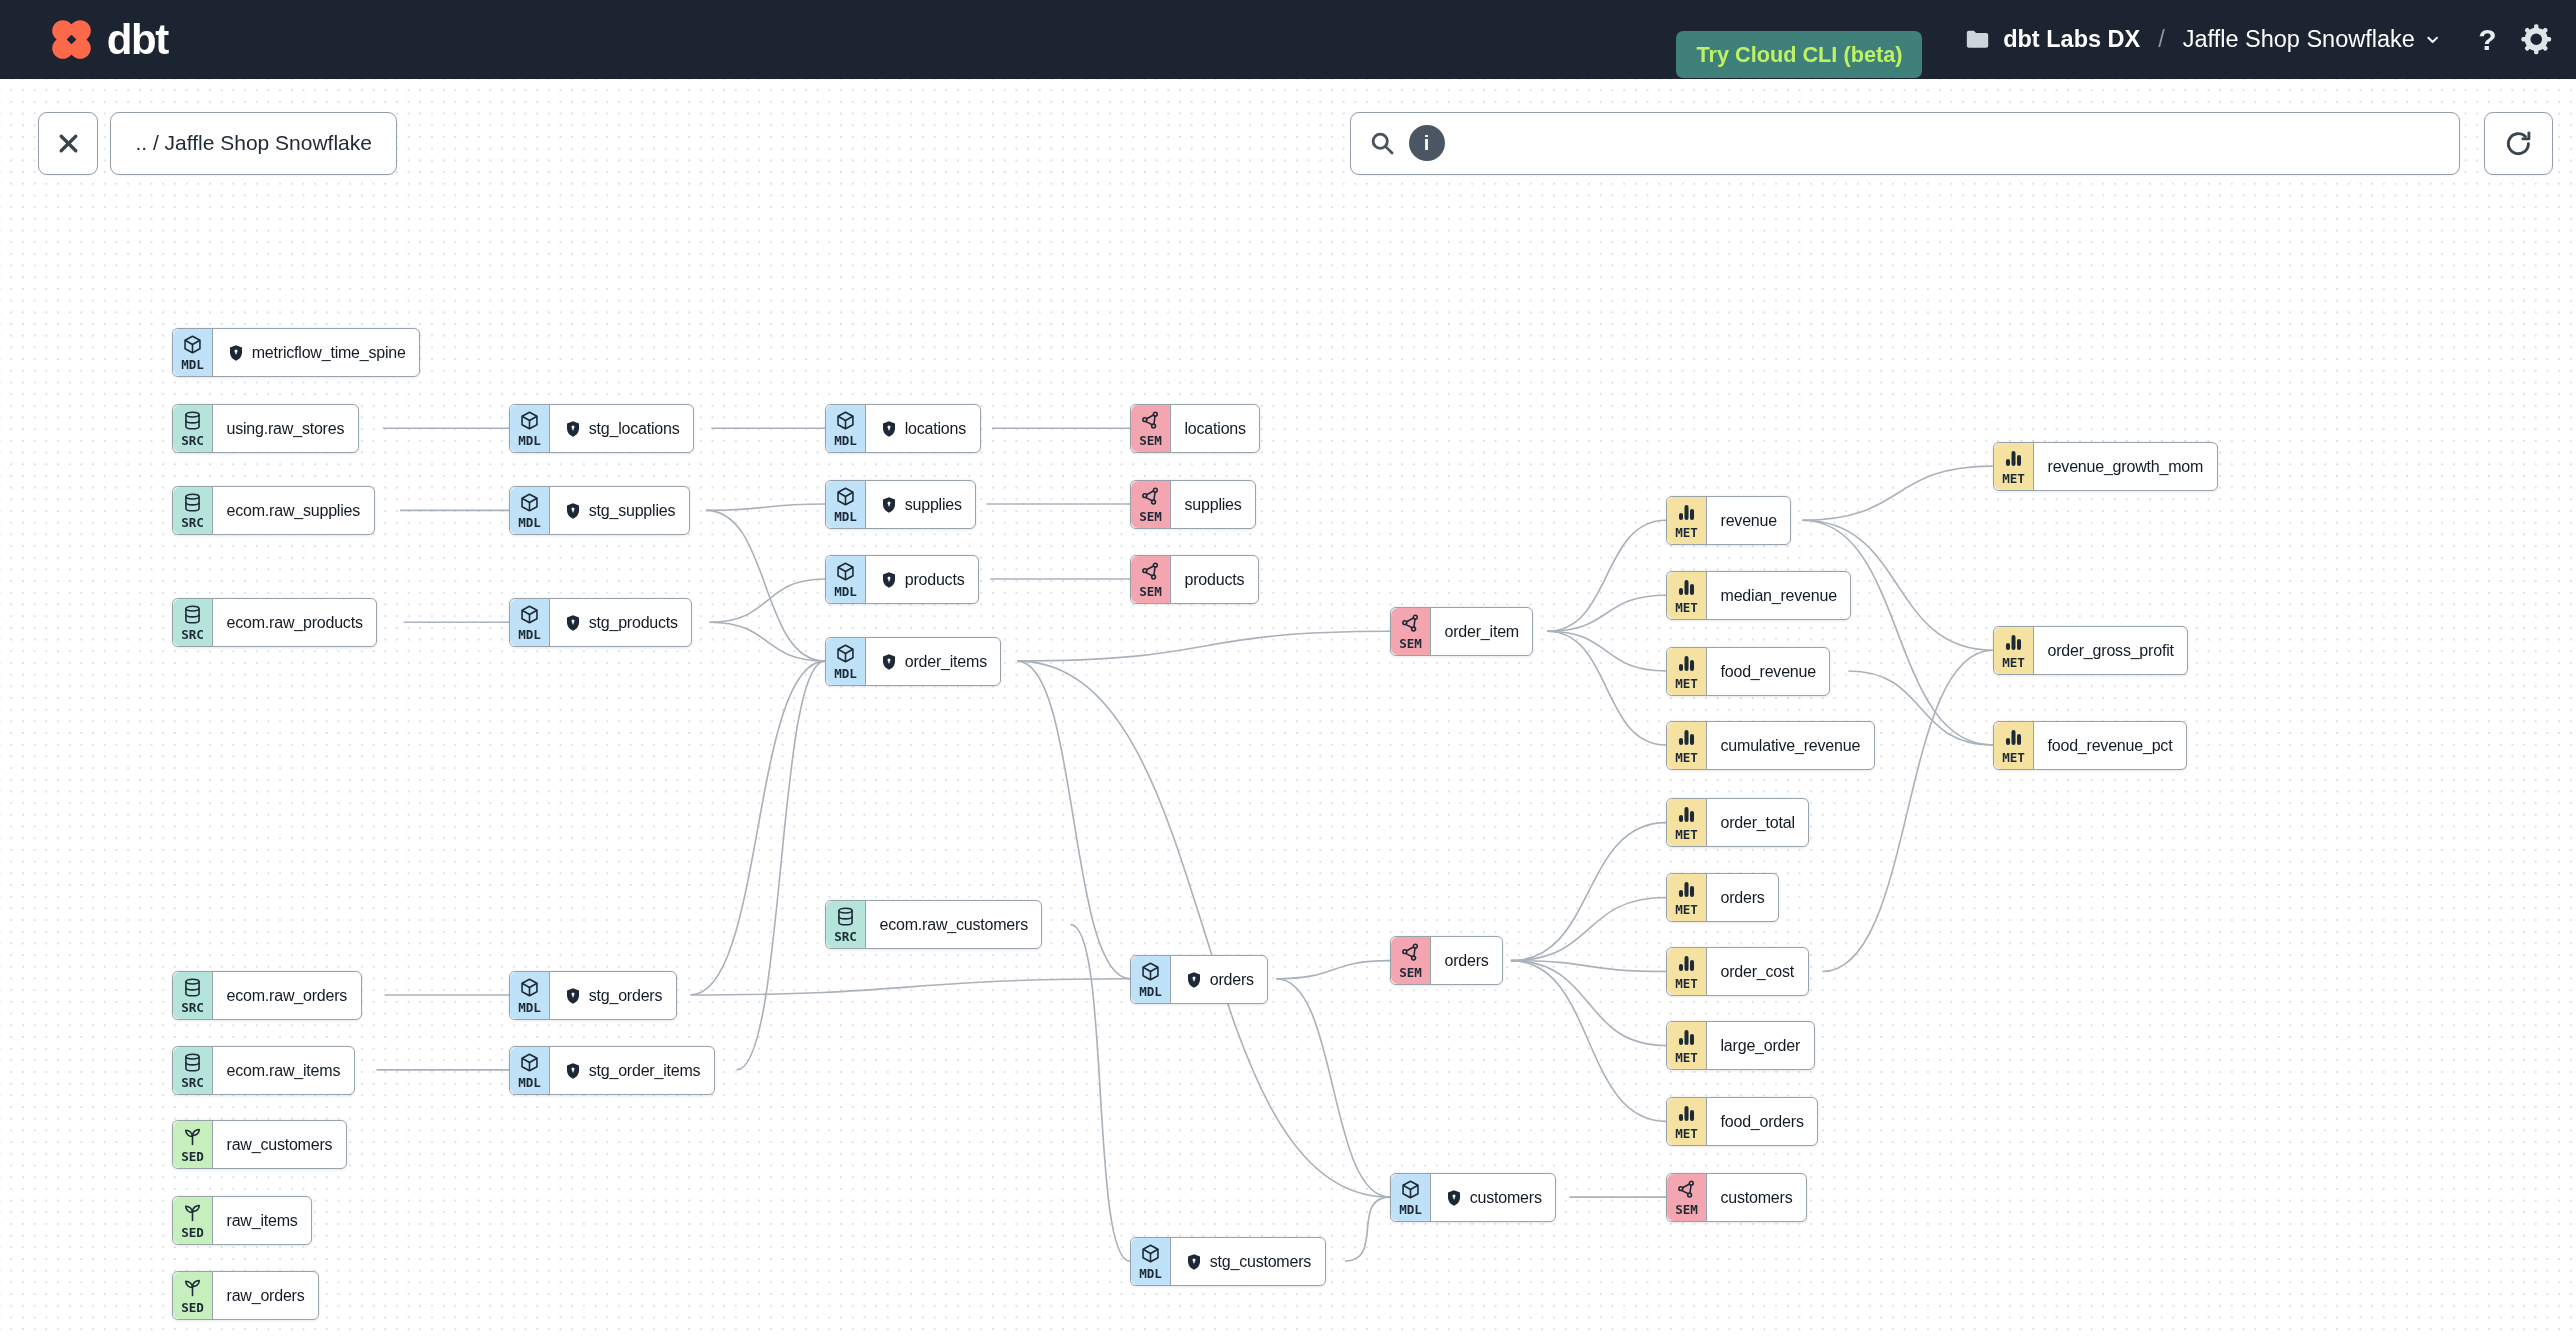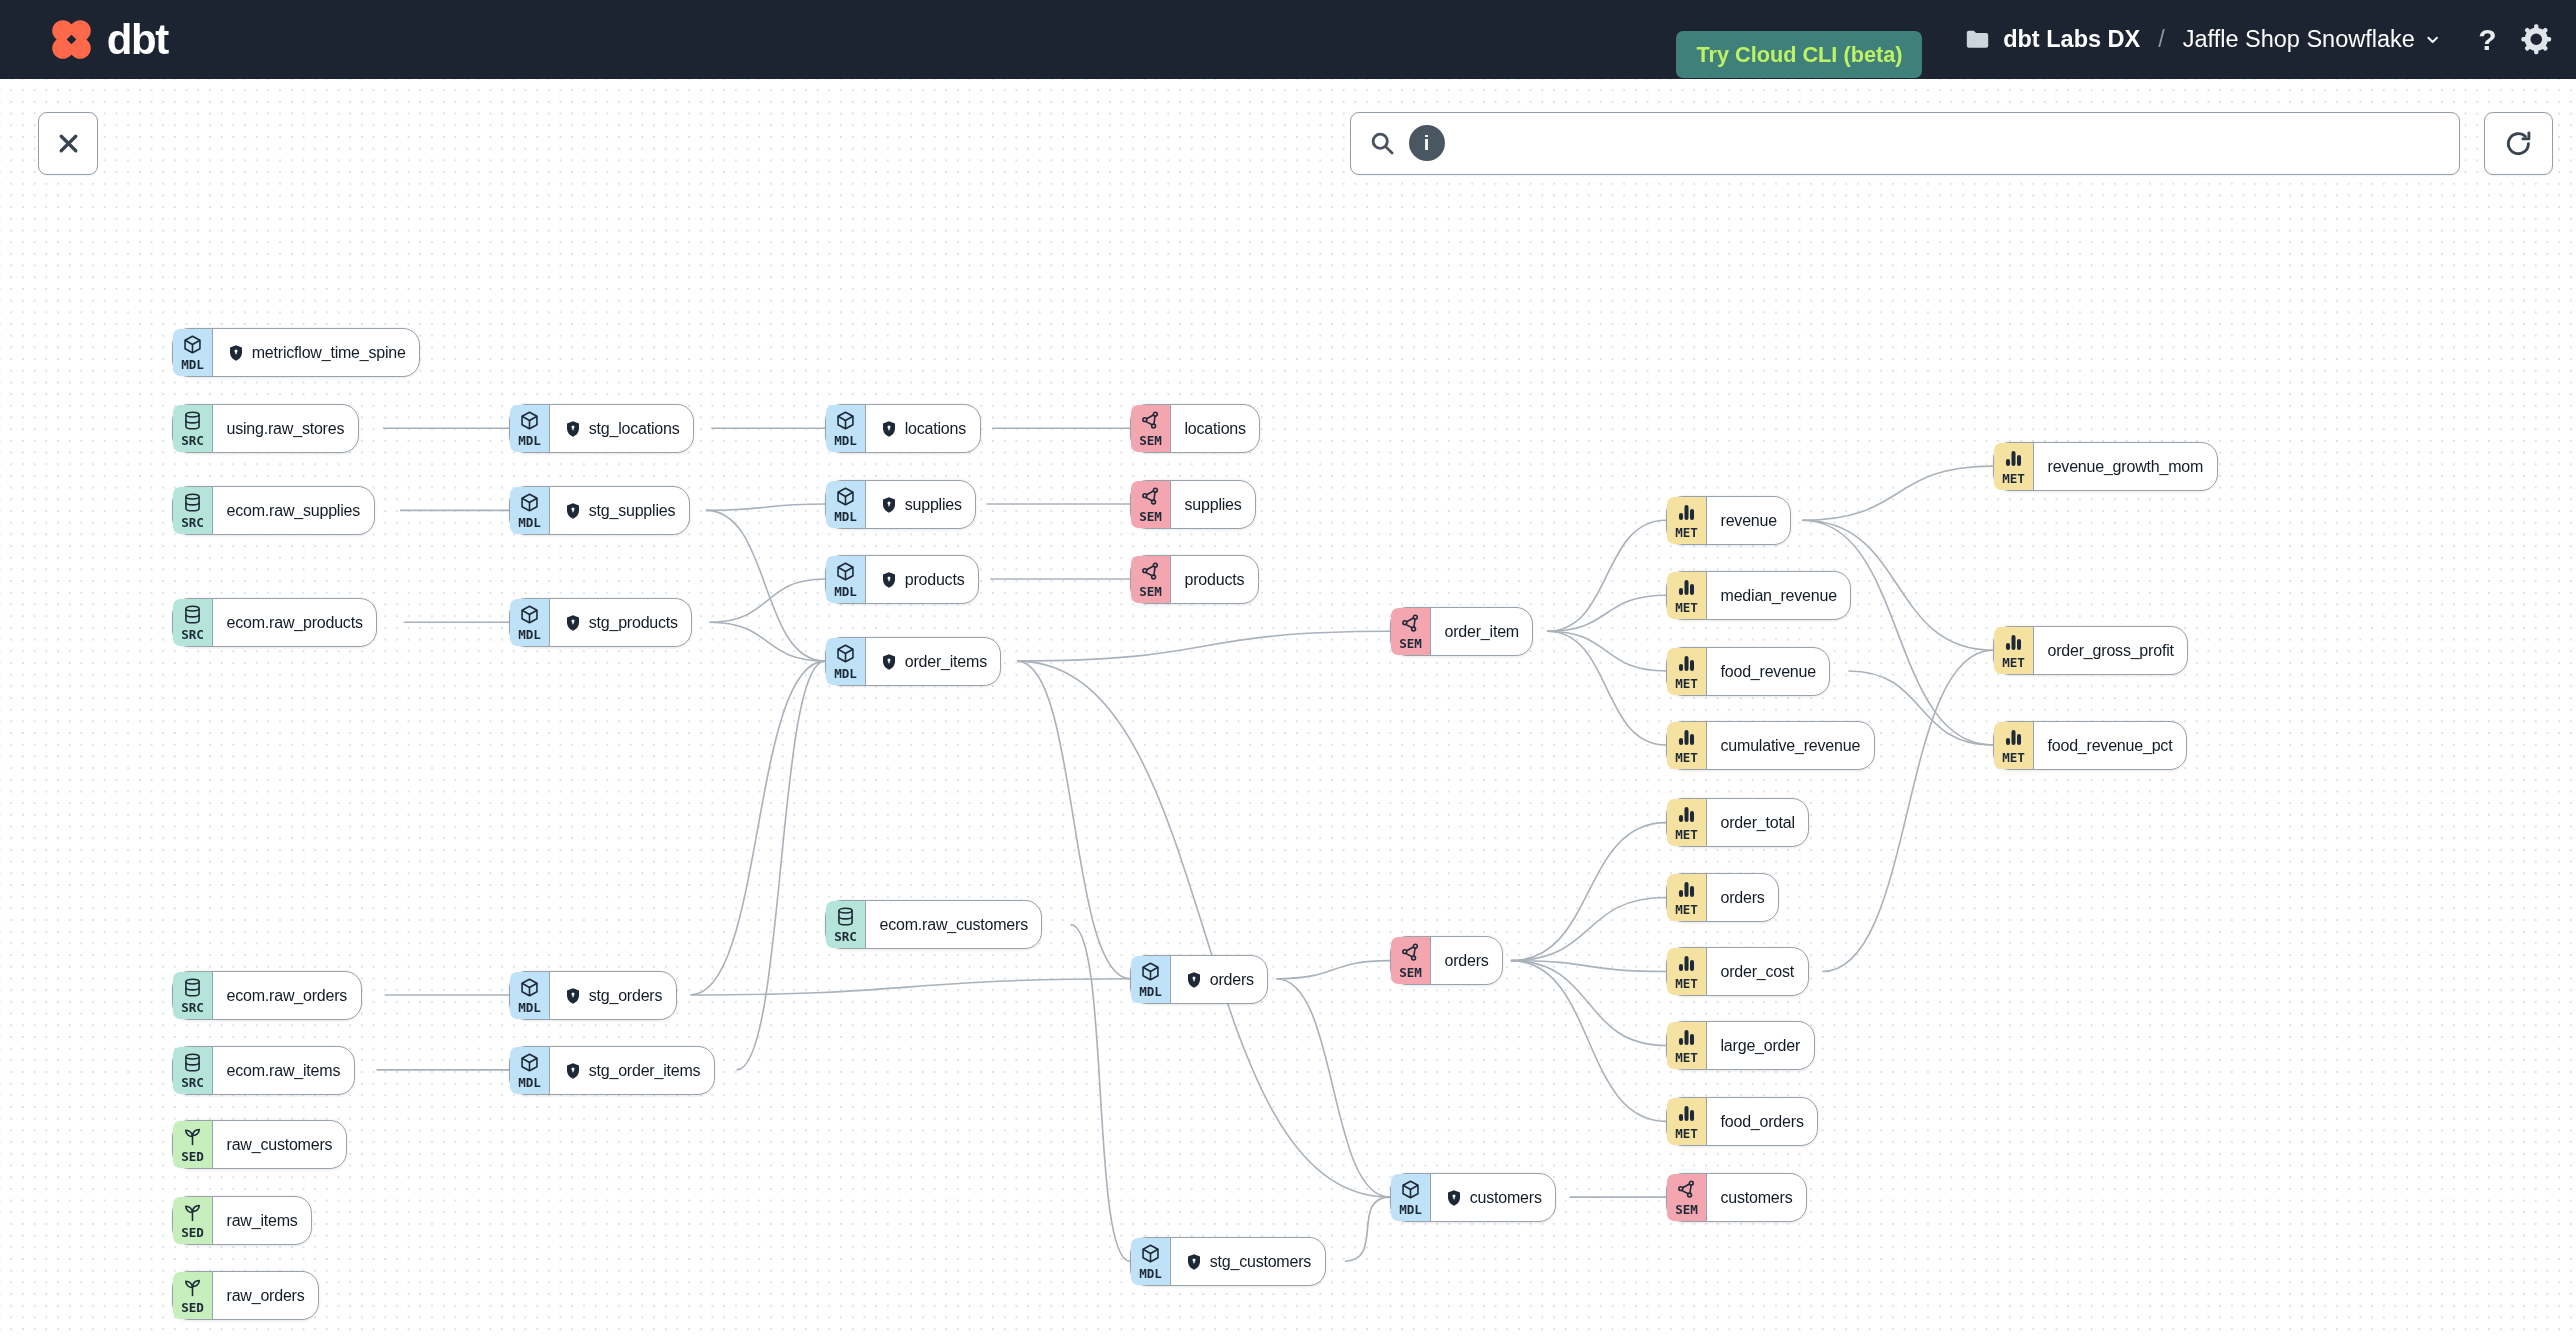--- a/index.html
+++ b/index.html
@@ -53,21 +53,21 @@
   }
   .search-input::placeholder{color:#6a7480;}
   .info-dot{
     width:36px;height:36px;border-radius:50%;background:#4a5662;color:#ffffff;
     display:flex;align-items:center;justify-content:center;font-size:20px;font-weight:700;cursor:pointer;
     flex:none;
   }
   
   .node{
     position:absolute;display:inline-flex;align-items:stretch;height:49px;background:#ffffff;
-    border:1.4px solid #98a2ab;border-radius:17px;box-shadow:0 0.9px 2.7px rgba(16,24,32,.10);
+    border:1.4px solid #98a2ab;border-radius:6px;box-shadow:0 0.9px 2.7px rgba(16,24,32,.10);
     box-sizing:border-box;cursor:pointer;
   }
   .nbadge{
     width:39px;flex:none;display:flex;flex-direction:column;align-items:center;justify-content:center;
     border-right:1.4px solid #98a2ab;border-radius:7.2px 0 0 7.2px;gap:0.9px;
   }
   .nbadge .t{font-family:"DejaVu Sans Mono",monospace;font-size:12.6px;font-weight:700;color:#1d2936;line-height:1;}
   .nlabel{
     display:flex;align-items:center;gap:7.2px;padding:0 13.5px;font-size:16px;color:#131c25;
     white-space:nowrap;letter-spacing:-0.2px;
@@ -781,20 +781,23 @@
         </div>
       </div>
     </div>
 
   <div class="panel panel-close">
     <svg width="25" height="25" viewBox="0 0 24 24" fill="none" stroke="#3a4450" stroke-width="3.2" stroke-linecap="round">
       <line x1="5" y1="5" x2="19" y2="19"></line>
         <line x1="19" y1="5" x2="5" y2="19"></line>
     </svg>
   </div>
+  <div class="panel panel-crumb">
+    <span>.. / Jaffle Shop Snowflake</span>
+  </div>
   <div class="panel panel-search">
     <svg width="27" height="27" viewBox="0 0 24 24" fill="none" stroke="#49525d" stroke-width="2.5" stroke-linecap="round">
       <circle cx="10" cy="10" r="6.3"></circle>
         <line x1="15" y1="15" x2="20.5" y2="20.5"></line>
     </svg>
     <div class="info-dot">i</div>
   </div>
   <div class="panel panel-refresh">
     <svg width="29" height="29" viewBox="0 0 24 24" fill="none" stroke="#3a4450" stroke-width="2.4" stroke-linecap="round" stroke-linejoin="round">
       <path d="M20.2 12.2 a8.3 8.3 0 1 1 -2.5 -6"></path>

